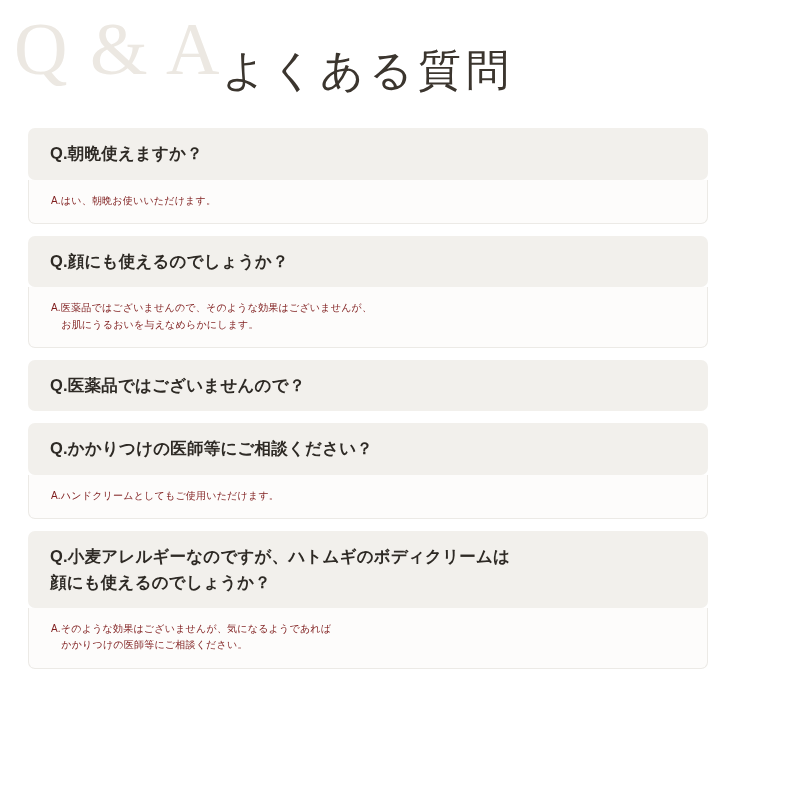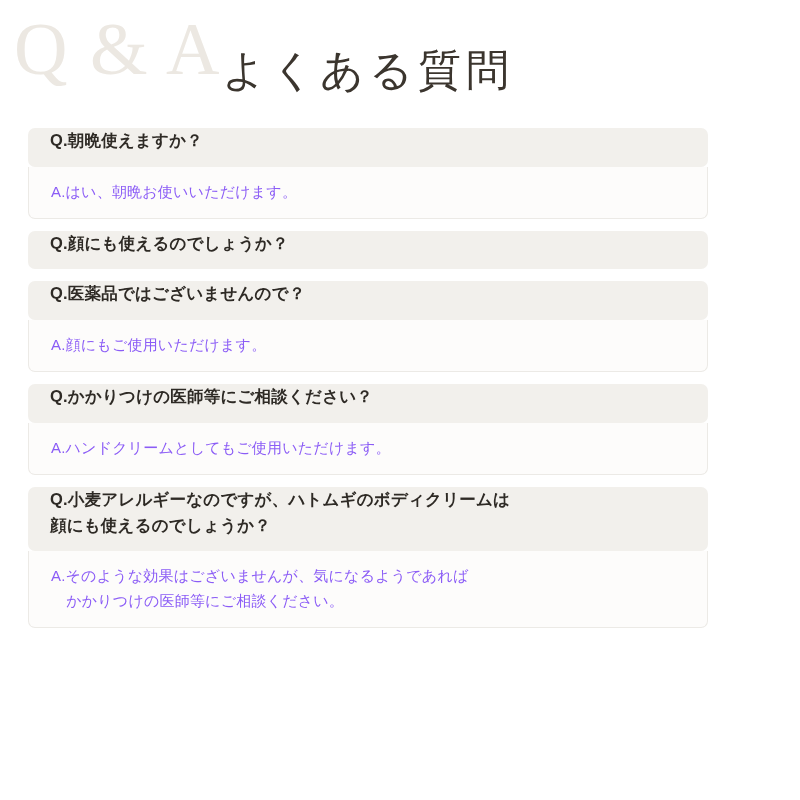--- a/index.html
+++ b/index.html
@@ -54,21 +54,21 @@
     margin-top: 22px;
   }
 
   .faq-item {
     margin-bottom: 12px;
   }
 
   .q-row {
     background: #f2f0ec;
     border-radius: 7px;
-    padding: 0 20px 13px 22px;
+    padding: 13px 20px 13px 22px;
     box-sizing: border-box;
   }
 
   .q-text {
     font-size: 16.5px;
     font-weight: bold;
     color: #2e2a25;
     line-height: 1.55;
     letter-spacing: 0.2px;
     white-space: pre-line;
@@ -77,22 +77,22 @@
   .a-row {
     background: #fdfcfb;
     border: 1px solid #eceae6;
     border-top: none;
     border-radius: 0 0 7px 7px;
     padding: 13px 20px 14px 22px;
     box-sizing: border-box;
   }
 
   .a-text {
-    font-size: 15px;
-    color: #8b5cf6;
+    font-size: 10px;
+    color: #7f1d1d;
     line-height: 1.62;
     letter-spacing: 0.2px;
     white-space: pre-line;
     text-indent: 0;
   }
 </style>
 </head>
 <body>
 
 <div class="page">
@@ -109,28 +109,29 @@
       </div>
       <div class="a-row">
         <div class="a-text">A.はい、朝晩お使いいただけます。</div>
       </div>
     </div>
 
     <div class="faq-item">
       <div class="q-row">
         <div class="q-text">Q.顔にも使えるのでしょうか？</div>
       </div>
+      <div class="a-row">
+        <div class="a-text">A.医薬品ではございませんので、そのような効果はございませんが、
+　お肌にうるおいを与えなめらかにします。</div>
+      </div>
     </div>
 
     <div class="faq-item">
       <div class="q-row">
         <div class="q-text">Q.医薬品ではございませんので？</div>
-      </div>
-      <div class="a-row">
-        <div class="a-text">A.顔にもご使用いただけます。</div>
       </div>
     </div>
 
     <div class="faq-item">
       <div class="q-row">
         <div class="q-text">Q.かかりつけの医師等にご相談ください？</div>
       </div>
       <div class="a-row">
         <div class="a-text">A.ハンドクリームとしてもご使用いただけます。</div>
       </div>

